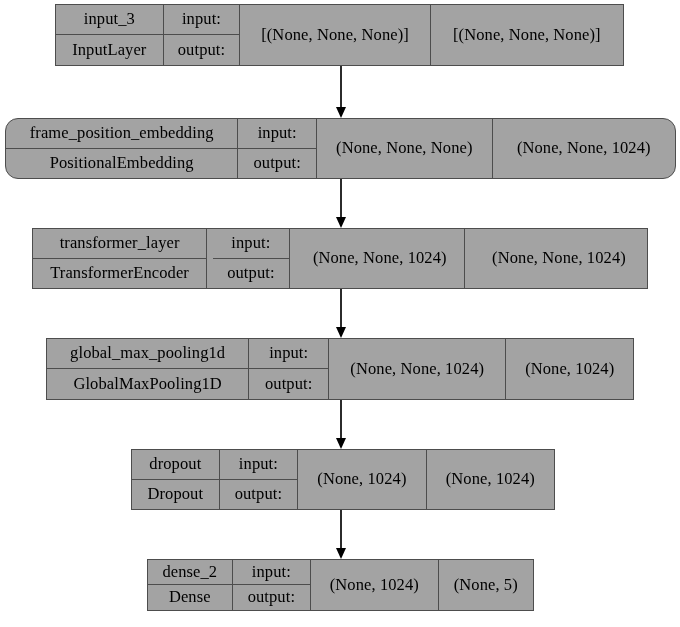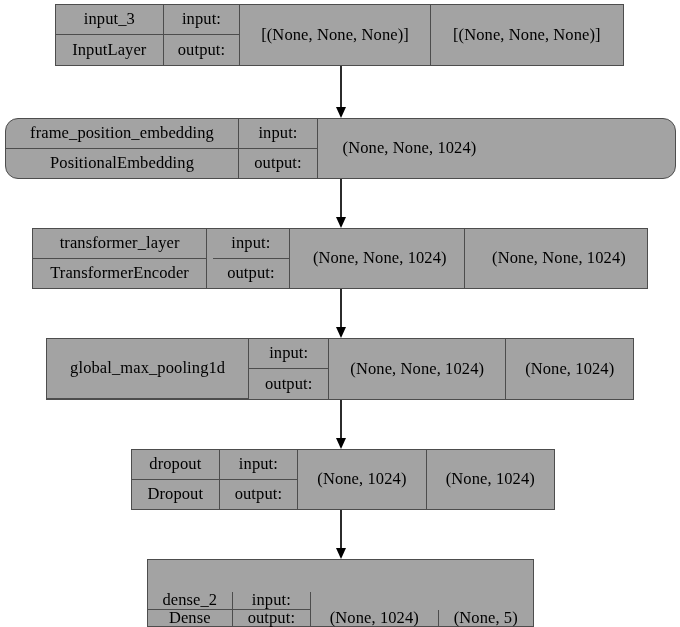--- a/index.html
+++ b/index.html
@@ -105,20 +105,23 @@
 
   <div class="node" style="left:5px; top:118px; width:671px; height:61px;border-radius:13px;">
     <div class="col" style="width:233px;">
       <div class="cell top">frame_position_embedding</div>
       <div class="cell">PositionalEmbedding</div>
     </div>
     <div class="col" style="width:79px;">
       <div class="cell top">input:</div>
       <div class="cell">output:</div>
     </div>
+    <div class="col shape" style="width:176px;">
+      <div class="cell">(None, None, None)</div>
+    </div>
     <div class="col shape" style="width:183px;">
       <div class="cell">(None, None, 1024)</div>
     </div>
   </div>
 
   <div class="edge" style="left:340px; top:179px; width:2px; height:49px;">
     <div class="shaft" style="height:38px;"></div>
     <div class="head" style="top:38px;"></div>
   </div>
 
@@ -140,20 +143,21 @@
   </div>
 
   <div class="edge" style="left:340px; top:289px; width:2px; height:49px;">
     <div class="shaft" style="height:38px;"></div>
     <div class="head" style="top:38px;"></div>
   </div>
 
   <div class="node" style="left:46px; top:338px; width:588px; height:62px;justify-content:space-between;">
     <div class="col" style="width:203px;">
       <div class="cell top">global_max_pooling1d</div>
+      <div class="cell">GlobalMaxPooling1D</div>
     </div>
     <div class="col" style="width:80px;">
       <div class="cell top">input:</div>
       <div class="cell">output:</div>
     </div>
     <div class="col shape" style="width:178px;">
       <div class="cell">(None, None, 1024)</div>
     </div>
     <div class="col shape" style="width:127px;">
       <div class="cell">(None, 1024)</div>
@@ -180,21 +184,21 @@
     <div class="col shape" style="width:128px;">
       <div class="cell">(None, 1024)</div>
     </div>
   </div>
 
   <div class="edge" style="left:340px; top:510px; width:2px; height:49px;">
     <div class="shaft" style="height:38px;"></div>
     <div class="head" style="top:38px;"></div>
   </div>
 
-  <div class="node" style="left:147px; top:559px; width:387px; height:68px;align-items:flex-end;">
+  <div class="node" style="left:147px; top:559px; width:387px; height:52px;">
     <div class="col" style="width:85px;">
       <div class="cell top">dense_2</div>
       <div class="cell">Dense</div>
     </div>
     <div class="col" style="width:79px;">
       <div class="cell top">input:</div>
       <div class="cell">output:</div>
     </div>
     <div class="col shape" style="width:128px;">
       <div class="cell">(None, 1024)</div>

